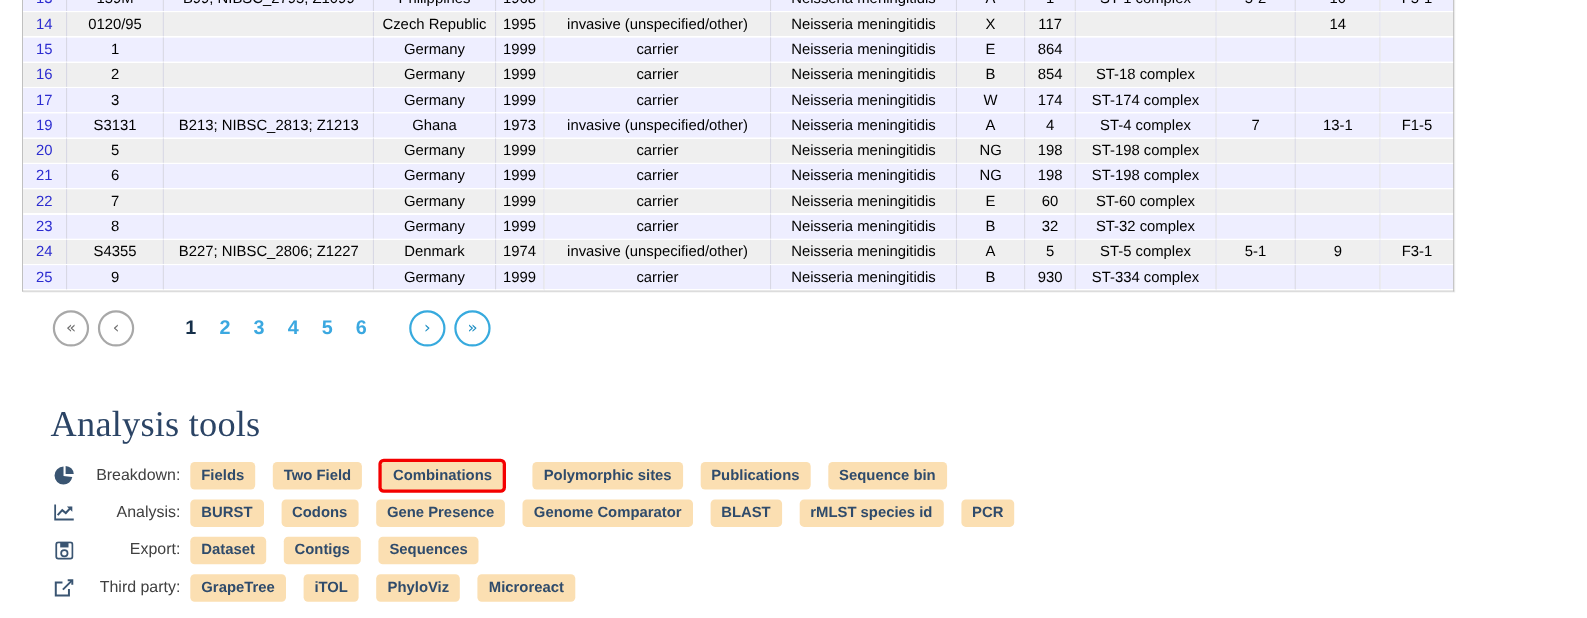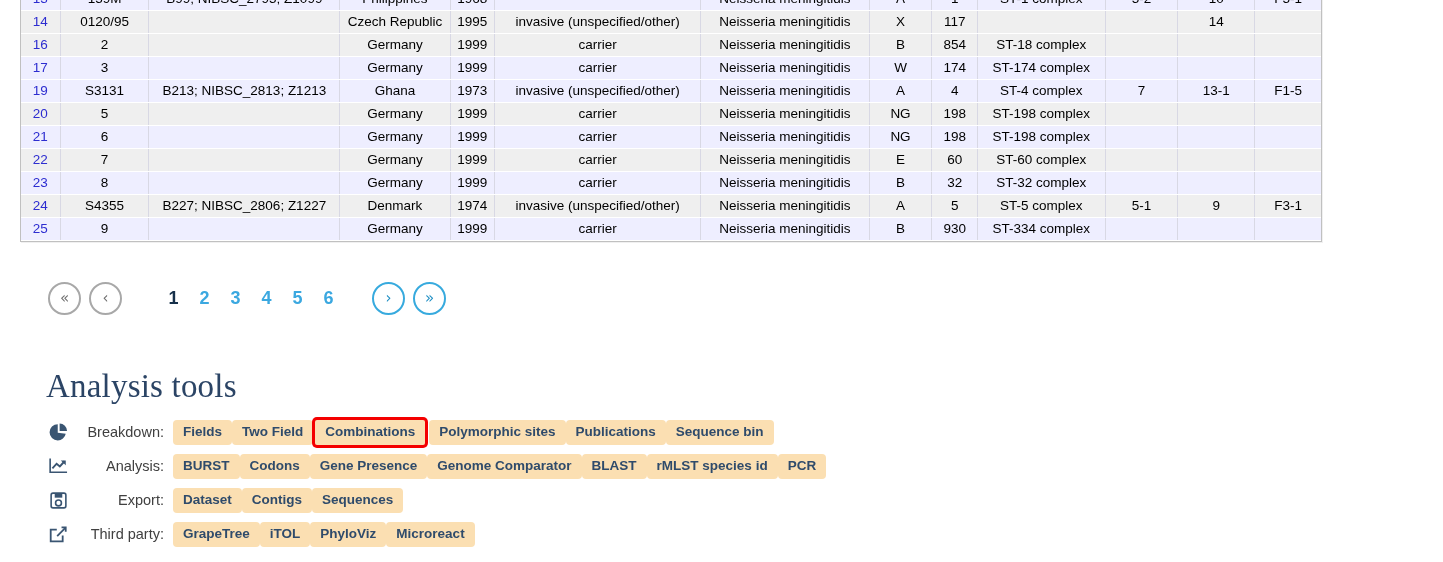--- a/index.html
+++ b/index.html
@@ -166,31 +166,31 @@
     align-items: center;
     flex-wrap: wrap;
   }
   .tbtn {
     background: #fbdfb2;
     color: #2f4b6b;
     font-weight: bold;
     font-size: 13.5px;
     padding: 4px 10px 5px 10px;
     border-radius: 4px;
-    margin-right: 0;
+    margin-right: 16px;
     border: none;
     line-height: 16px;
     white-space: nowrap;
     font-family: "Liberation Sans", sans-serif;
   }
   .tbtn.highlighted {
     box-shadow: 0 0 0 3px #f40000;
     border-radius: 2px;
     margin-left: 2px;
-    margin-right: 4px;
+    margin-right: 27px;
   }
 </style>
 </head>
 <body>
 
 <div class="page">
 
   <div class="table-wrap">
     <table class="results">
       <colgroup>
@@ -232,20 +232,35 @@
             <td>1995</td>
             <td>invasive (unspecified/other)</td>
             <td>Neisseria meningitidis</td>
             <td>X</td>
             <td>117</td>
             <td></td>
             <td></td>
             <td>14</td>
             <td></td>
           </tr>
+          <tr class="odd">
+            <td class="idx">15</td>
+            <td>1</td>
+            <td></td>
+            <td>Germany</td>
+            <td>1999</td>
+            <td>carrier</td>
+            <td>Neisseria meningitidis</td>
+            <td>E</td>
+            <td>864</td>
+            <td></td>
+            <td></td>
+            <td></td>
+            <td></td>
+          </tr>
           <tr class="even">
             <td class="idx">16</td>
             <td>2</td>
             <td></td>
             <td>Germany</td>
             <td>1999</td>
             <td>carrier</td>
             <td>Neisseria meningitidis</td>
             <td>B</td>
             <td>854</td>

